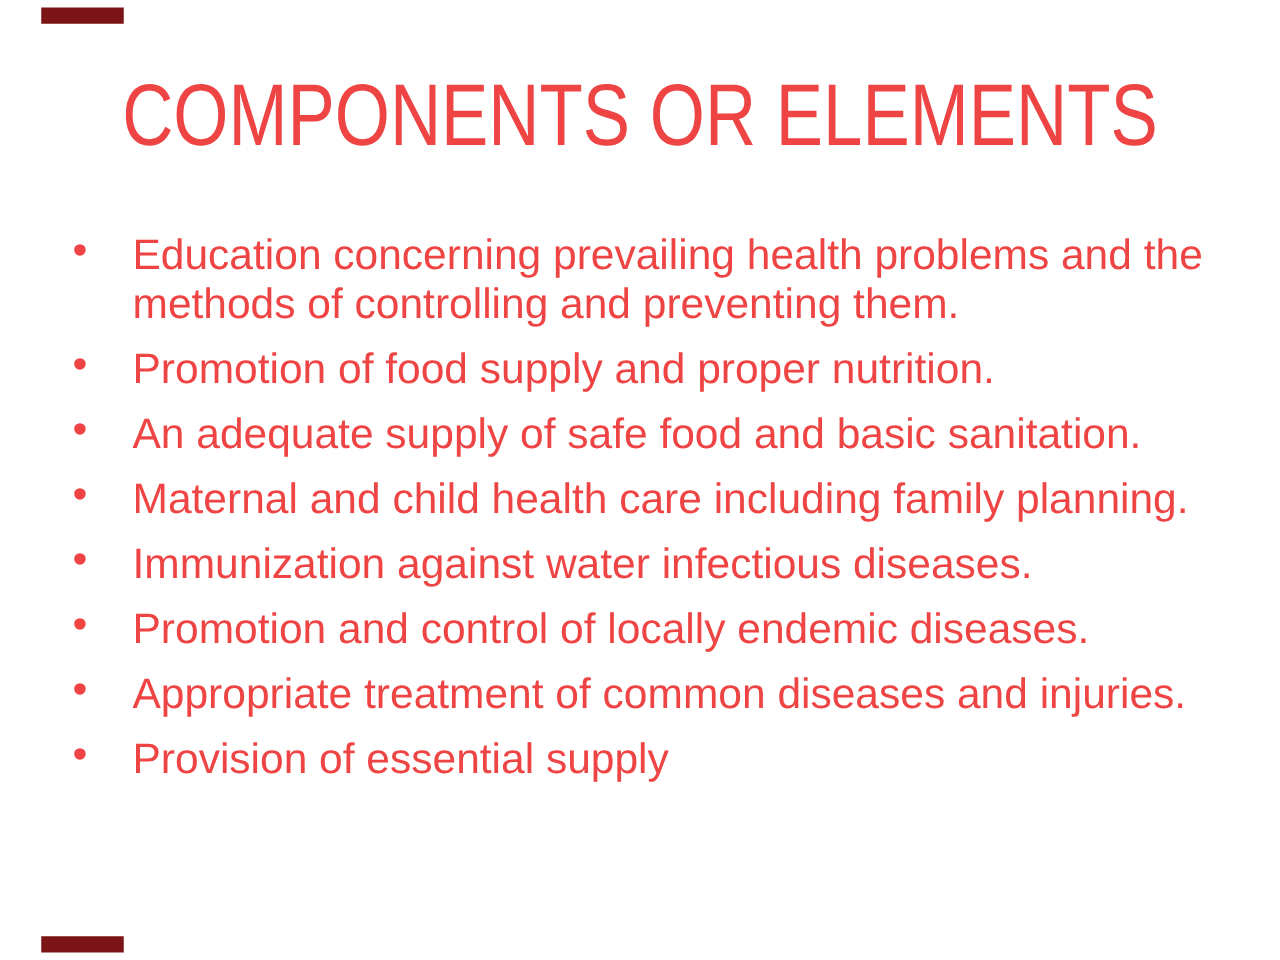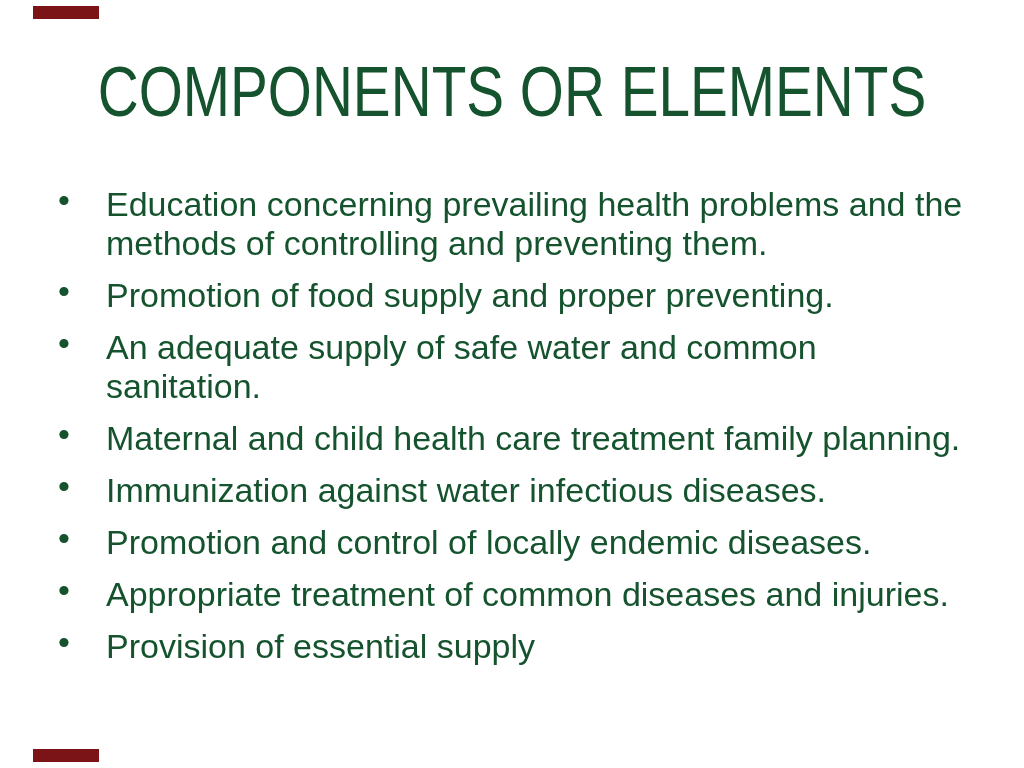--- a/index.html
+++ b/index.html
@@ -7,21 +7,21 @@
     padding: 0;
     background: #ffffff;
   }
   .slide {
     position: relative;
     width: 1024px;
     height: 768px;
     background: #ffffff;
     overflow: hidden;
     font-family: "Liberation Sans", "DejaVu Sans", sans-serif;
-    color: #14532d;
+    color: #ef4444;
   }
   .accent-bar {
     position: absolute;
     left: 33px;
     width: 66px;
     height: 13px;
     background: #7b1416;
   }
   .accent-bar.top { top: 6px; }
   .accent-bar.bottom { top: 749px; }
@@ -78,29 +78,29 @@
 
   <h1 class="slide-title">COMPONENTS OR ELEMENTS</h1>
 
   <ul class="bullet-list">
     <li>
       <span class="bullet-marker">•</span>
       <p class="bullet-text">Education concerning prevailing health problems and the methods of controlling and preventing them.</p>
     </li>
     <li>
       <span class="bullet-marker">•</span>
-      <p class="bullet-text">Promotion of food supply and proper preventing.</p>
+      <p class="bullet-text">Promotion of food supply and proper nutrition.</p>
     </li>
     <li>
       <span class="bullet-marker">•</span>
-      <p class="bullet-text">An adequate supply of safe water and common sanitation.</p>
+      <p class="bullet-text">An adequate supply of safe food and basic sanitation.</p>
     </li>
     <li>
       <span class="bullet-marker">•</span>
-      <p class="bullet-text">Maternal and child health care treatment family planning.</p>
+      <p class="bullet-text">Maternal and child health care including family planning.</p>
     </li>
     <li>
       <span class="bullet-marker">•</span>
       <p class="bullet-text">Immunization against water infectious diseases.</p>
     </li>
     <li>
       <span class="bullet-marker">•</span>
       <p class="bullet-text">Promotion and control of locally endemic diseases.</p>
     </li>
     <li>

